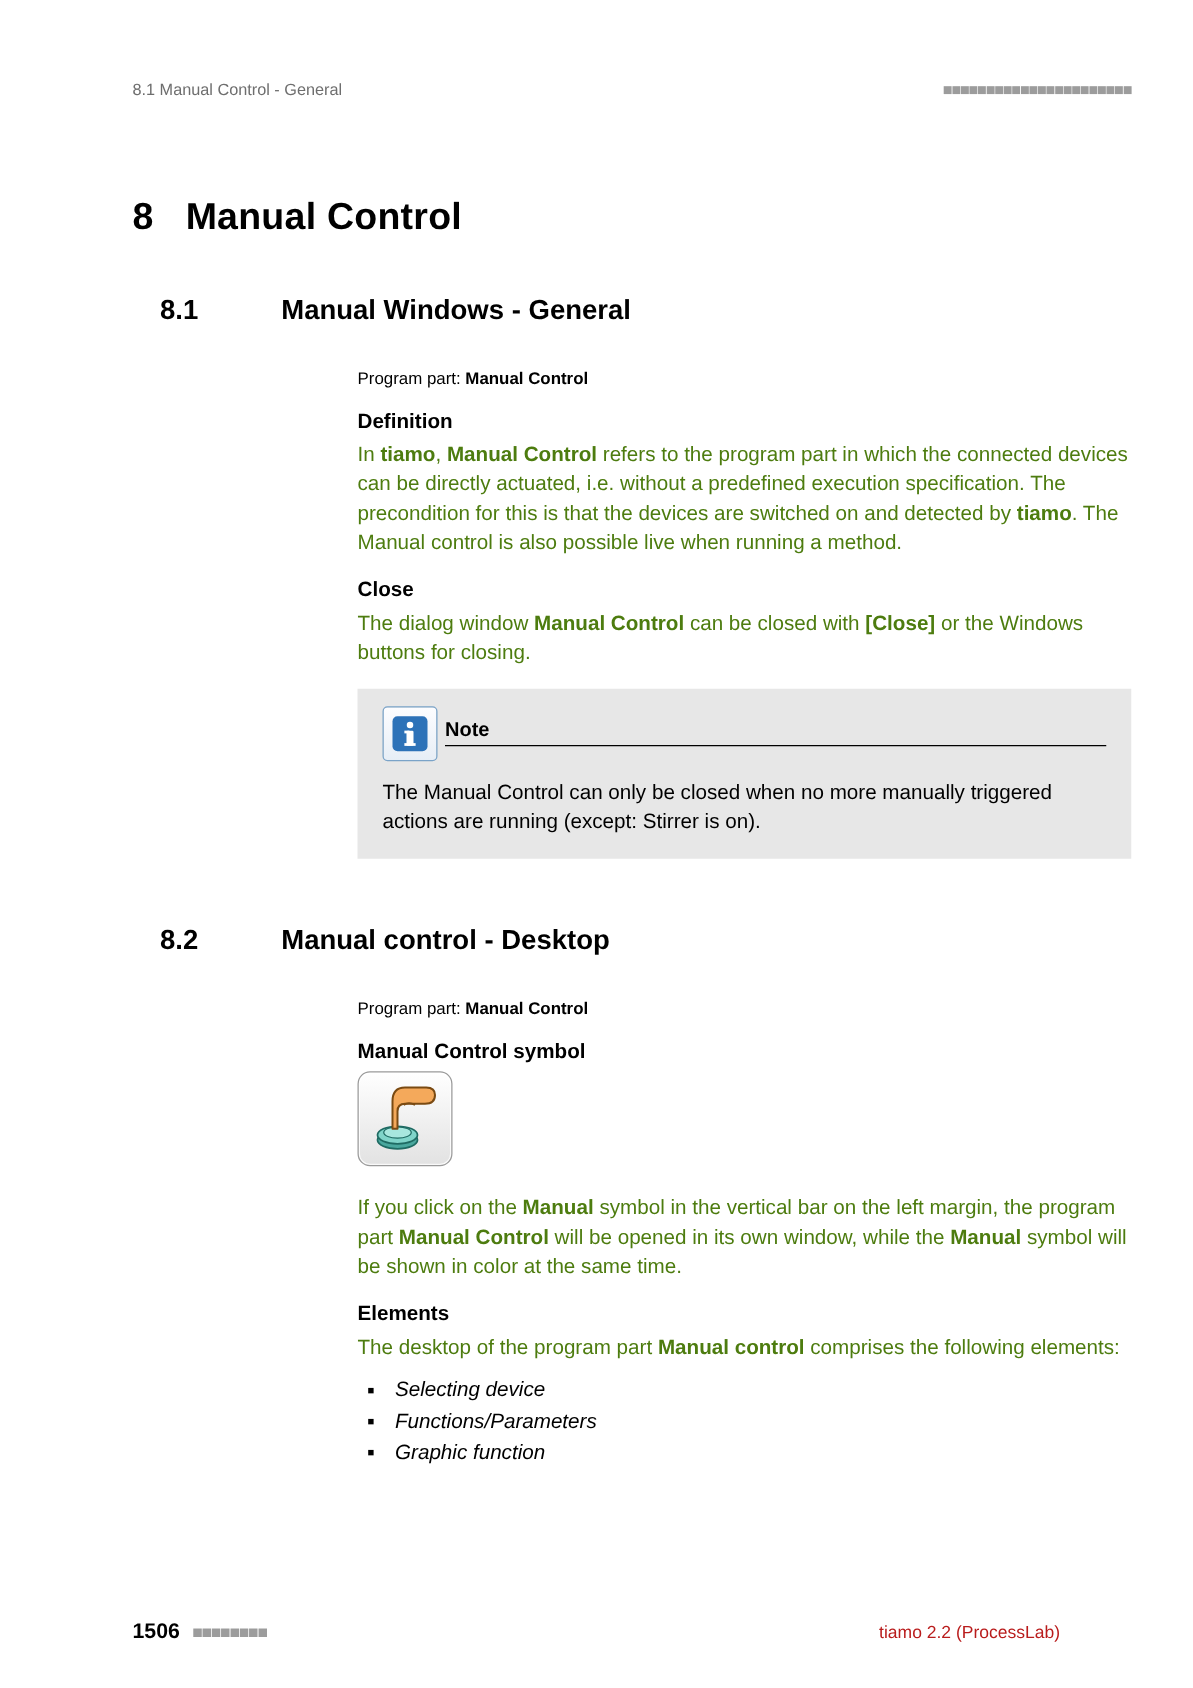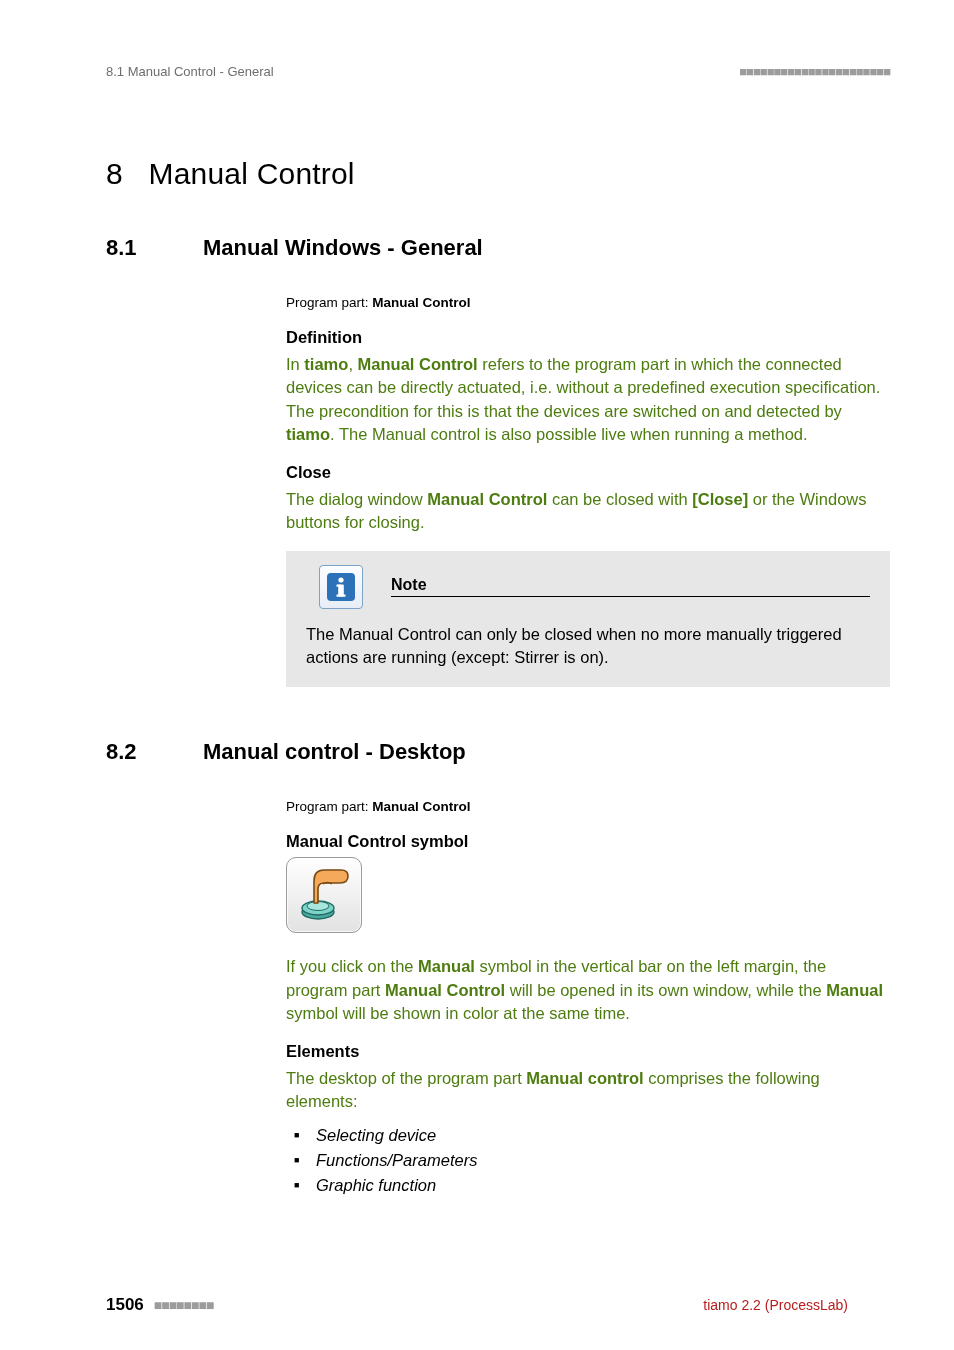--- a/index.html
+++ b/index.html
@@ -1,32 +1,32 @@
 <!DOCTYPE html>
 <html><head>
 <meta charset="utf-8">
 <style>
   * { margin: 0; padding: 0; box-sizing: border-box; }
   html, body { width: 954px; height: 1350px; background: #fff; font-family: "Segoe UI", "Helvetica Neue", Arial, sans-serif; color: #000; }
-  .page { position: relative; width: 954px; height: 1350px; padding: 64px 64px 50px 106px; }
+  .page { position: relative; width: 954px; height: 1350px; padding: 64px 49px 50px 106px; }
   .running-head { display: flex; justify-content: space-between; align-items: center; font-size: 13px; color: #6e6e6e; margin-bottom: 78px; }
   .dash-strip { letter-spacing: -1px; color: #9c9c9c; }
-  .chapter-title { font-size: 30px; font-weight: 400; margin-bottom: 44px; letter-spacing: 0.2px; }
+  .chapter-title { font-size: 30px; font-weight: 700; margin-bottom: 44px; letter-spacing: 0.2px; }
   .section { display: flex; margin-bottom: 34px; }
-  .sec-num { width: 97px; flex: 0 0 97px; font-size: 22px; font-weight: 800; }
+  .sec-num { width: 97px; flex: 0 0 97px; font-size: 22px; font-weight: 800; margin-left: 22px; }
   .sec-title { font-size: 22px; font-weight: 800; }
   .content { margin-left: 180px; margin-right: 0; }
   .program-part { font-size: 13.5px; margin-bottom: 18px; color: #000; }
   .program-part .label { font-weight: 400; }
   .program-part .val { font-weight: 700; }
   .h3 { font-size: 16.5px; font-weight: 700; margin-bottom: 6px; }
   .para { font-size: 16.5px; line-height: 1.42; margin-bottom: 16px; color: #4d7c0f; }
   .para b { font-weight: 700; }
   .note-box { background: #e7e7e7; padding: 14px 20px 18px 20px; margin-top: 8px; margin-bottom: 24px; }
-  .note-head { display: flex; align-items: center; gap: 28px; margin-bottom: 14px; margin-left: 13px; }
+  .note-head { display: flex; align-items: center; gap: 6px; margin-bottom: 14px; }
   .note-title-wrap { flex: 1; border-bottom: 1px solid #000; padding-bottom: 2px; }
   .note-title { font-size: 16px; font-weight: 800; }
   .note-icon { width: 44px; height: 44px; border: 1px solid #7aa3c8; border-radius: 4px; display: flex; align-items: center; justify-content: center; background: linear-gradient(#fdfdff,#e7eef6); flex-shrink: 0; }
   .note-body { font-size: 16.5px; line-height: 1.42; }
   .mc-symbol { width: 76px; height: 76px; border: 1px solid #9a9a9a; border-radius: 10px; background: linear-gradient(#ffffff,#e2e2e2); display: flex; align-items: center; justify-content: center; margin-bottom: 22px; box-shadow: inset 0 0 0 1px rgba(255,255,255,0.8); }
   ul.elems { list-style: none; padding-left: 8px; }
   ul.elems li { font-size: 16.5px; font-style: italic; line-height: 1.5; position: relative; padding-left: 22px; }
   ul.elems li::before { content: "■"; position: absolute; left: 0; top: 0; font-size: 9px; font-style: normal; line-height: 24px; }
   .footer { position: absolute; bottom: 35px; left: 106px; right: 106px; display: flex; justify-content: space-between; align-items: baseline; font-size: 14px; }
   .footer .pg { font-weight: 800; font-size: 17px; }

